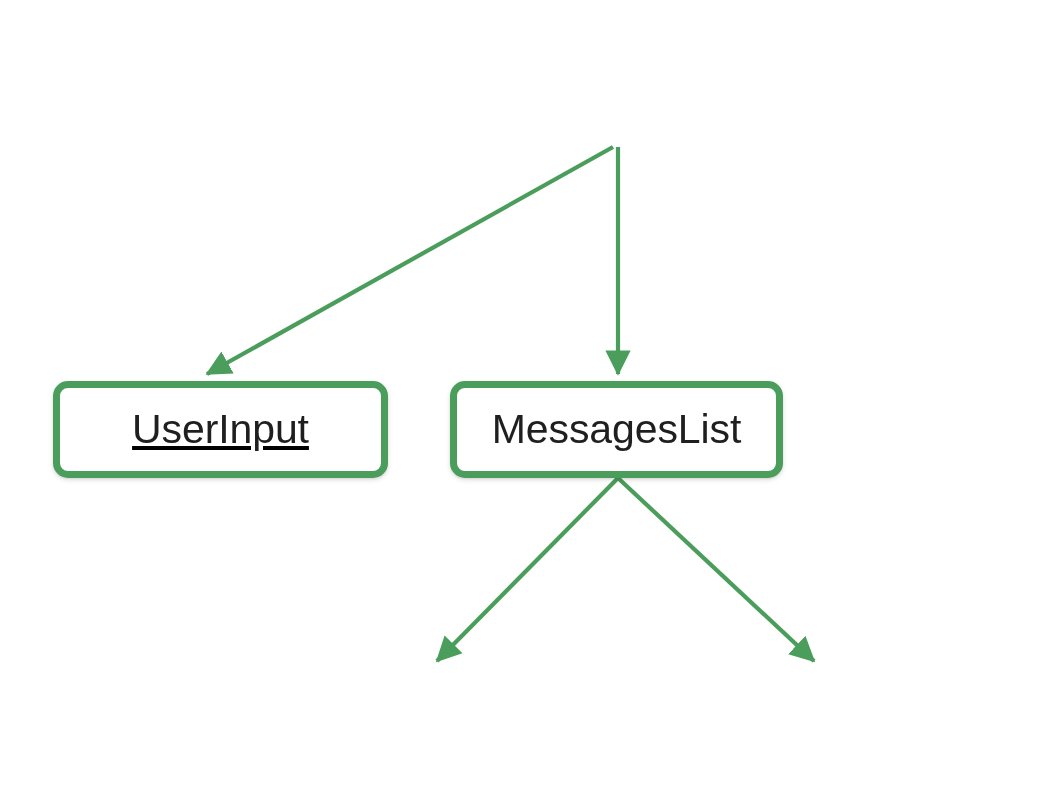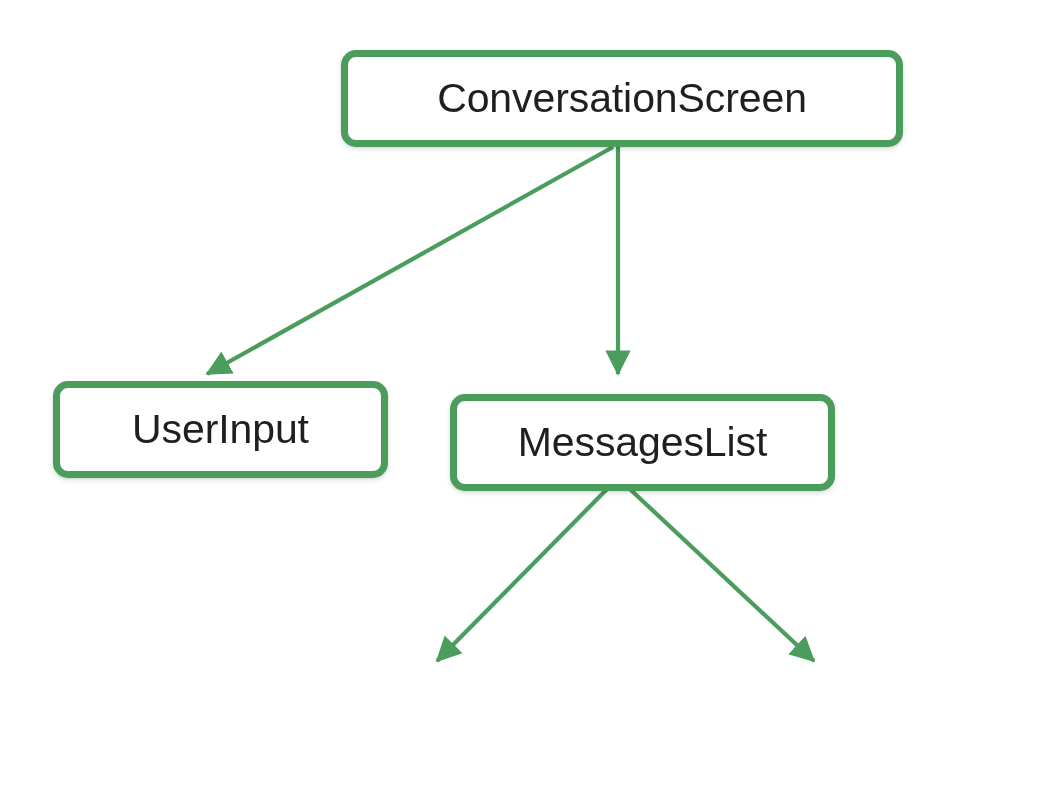--- a/index.html
+++ b/index.html
@@ -50,24 +50,24 @@
     letter-spacing: -0.1px;
     white-space: nowrap;
     user-select: none;
   }
 
   
   #node-conversationscreen {
     left: 341px;  top: 50px;  width: 562px;  height: 97px;
   }
   #node-userinput {
-    left: 53px;   top: 381px; width: 335px;  height: 97px;
+    left: 53px;   top: 381px; width: 335px;  height: 97px; text-decoration: underline;
   }
   #node-messageslist {
-    left: 450px;  top: 394px; width: 385px;  height: 97px; align-items: center;
+    left: 450px;  top: 381px; width: 333px;  height: 97px; align-items: center;
   }
   #node-button {
     left: 248px;  top: 668px; width: 335px;  height: 97px;
   }
   #node-lazycolumn {
     left: 672px;  top: 668px; width: 333px;  height: 97px;
   }
 </style>
 </head>
 <body>
@@ -83,23 +83,20 @@
 
     <line x1="613" y1="147" x2="207" y2="374" stroke="#4a9d5b" stroke-width="4.2" stroke-linecap="butt" marker-end="url(#arrowhead)"></line>
 
     <line x1="618" y1="147" x2="618" y2="374" stroke="#4a9d5b" stroke-width="4.2" stroke-linecap="butt" marker-end="url(#arrowhead)"></line>
 
     <line x1="618" y1="478" x2="437" y2="661" stroke="#4a9d5b" stroke-width="4.2" stroke-linecap="butt" marker-end="url(#arrowhead)"></line>
 
     <line x1="618" y1="478" x2="814" y2="661" stroke="#4a9d5b" stroke-width="4.2" stroke-linecap="butt" marker-end="url(#arrowhead)"></line>
   </svg>
 
-  <div class="node" id="node-conversationscreen">
-    <span class="node-label">ConversationScreen</span>
-  </div>
 
   <div class="node" id="node-userinput">
     <span class="node-label">UserInput</span>
   </div>
 
   <div class="node" id="node-messageslist">
     <span class="node-label">MessagesList</span>
   </div>
 
 

